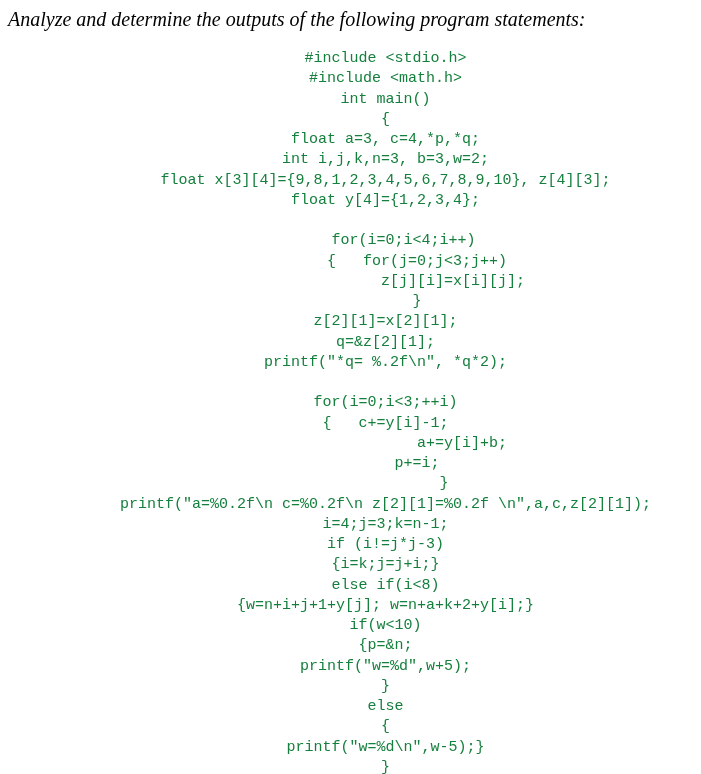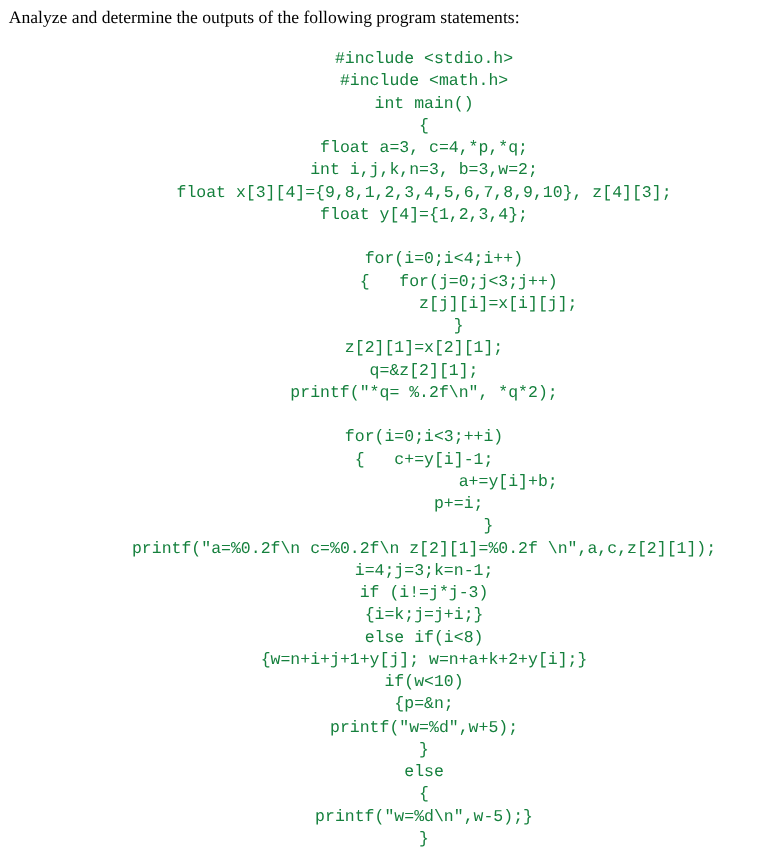--- a/index.html
+++ b/index.html
@@ -7,23 +7,24 @@
     padding: 0;
     font-family: "Times New Roman", Times, serif;
     background: #ffffff;
     color: #000000;
     width: 701px;
   }
   .page {
     padding: 8px 8px 20px 8px;
   }
   .prompt {
-    font-size: 16px;
+    font-size: 20px;
     margin-bottom: 18px;
     padding-left: 0;
+    font-style: italic;
   }
   .code-block {
     font-family: Liberation Mono, monospace;
     font-size: 15px;
     line-height: 1.35;
     white-space: pre;
     color: #15803d;
     padding-left: 70px;
     text-align: center;
   }

